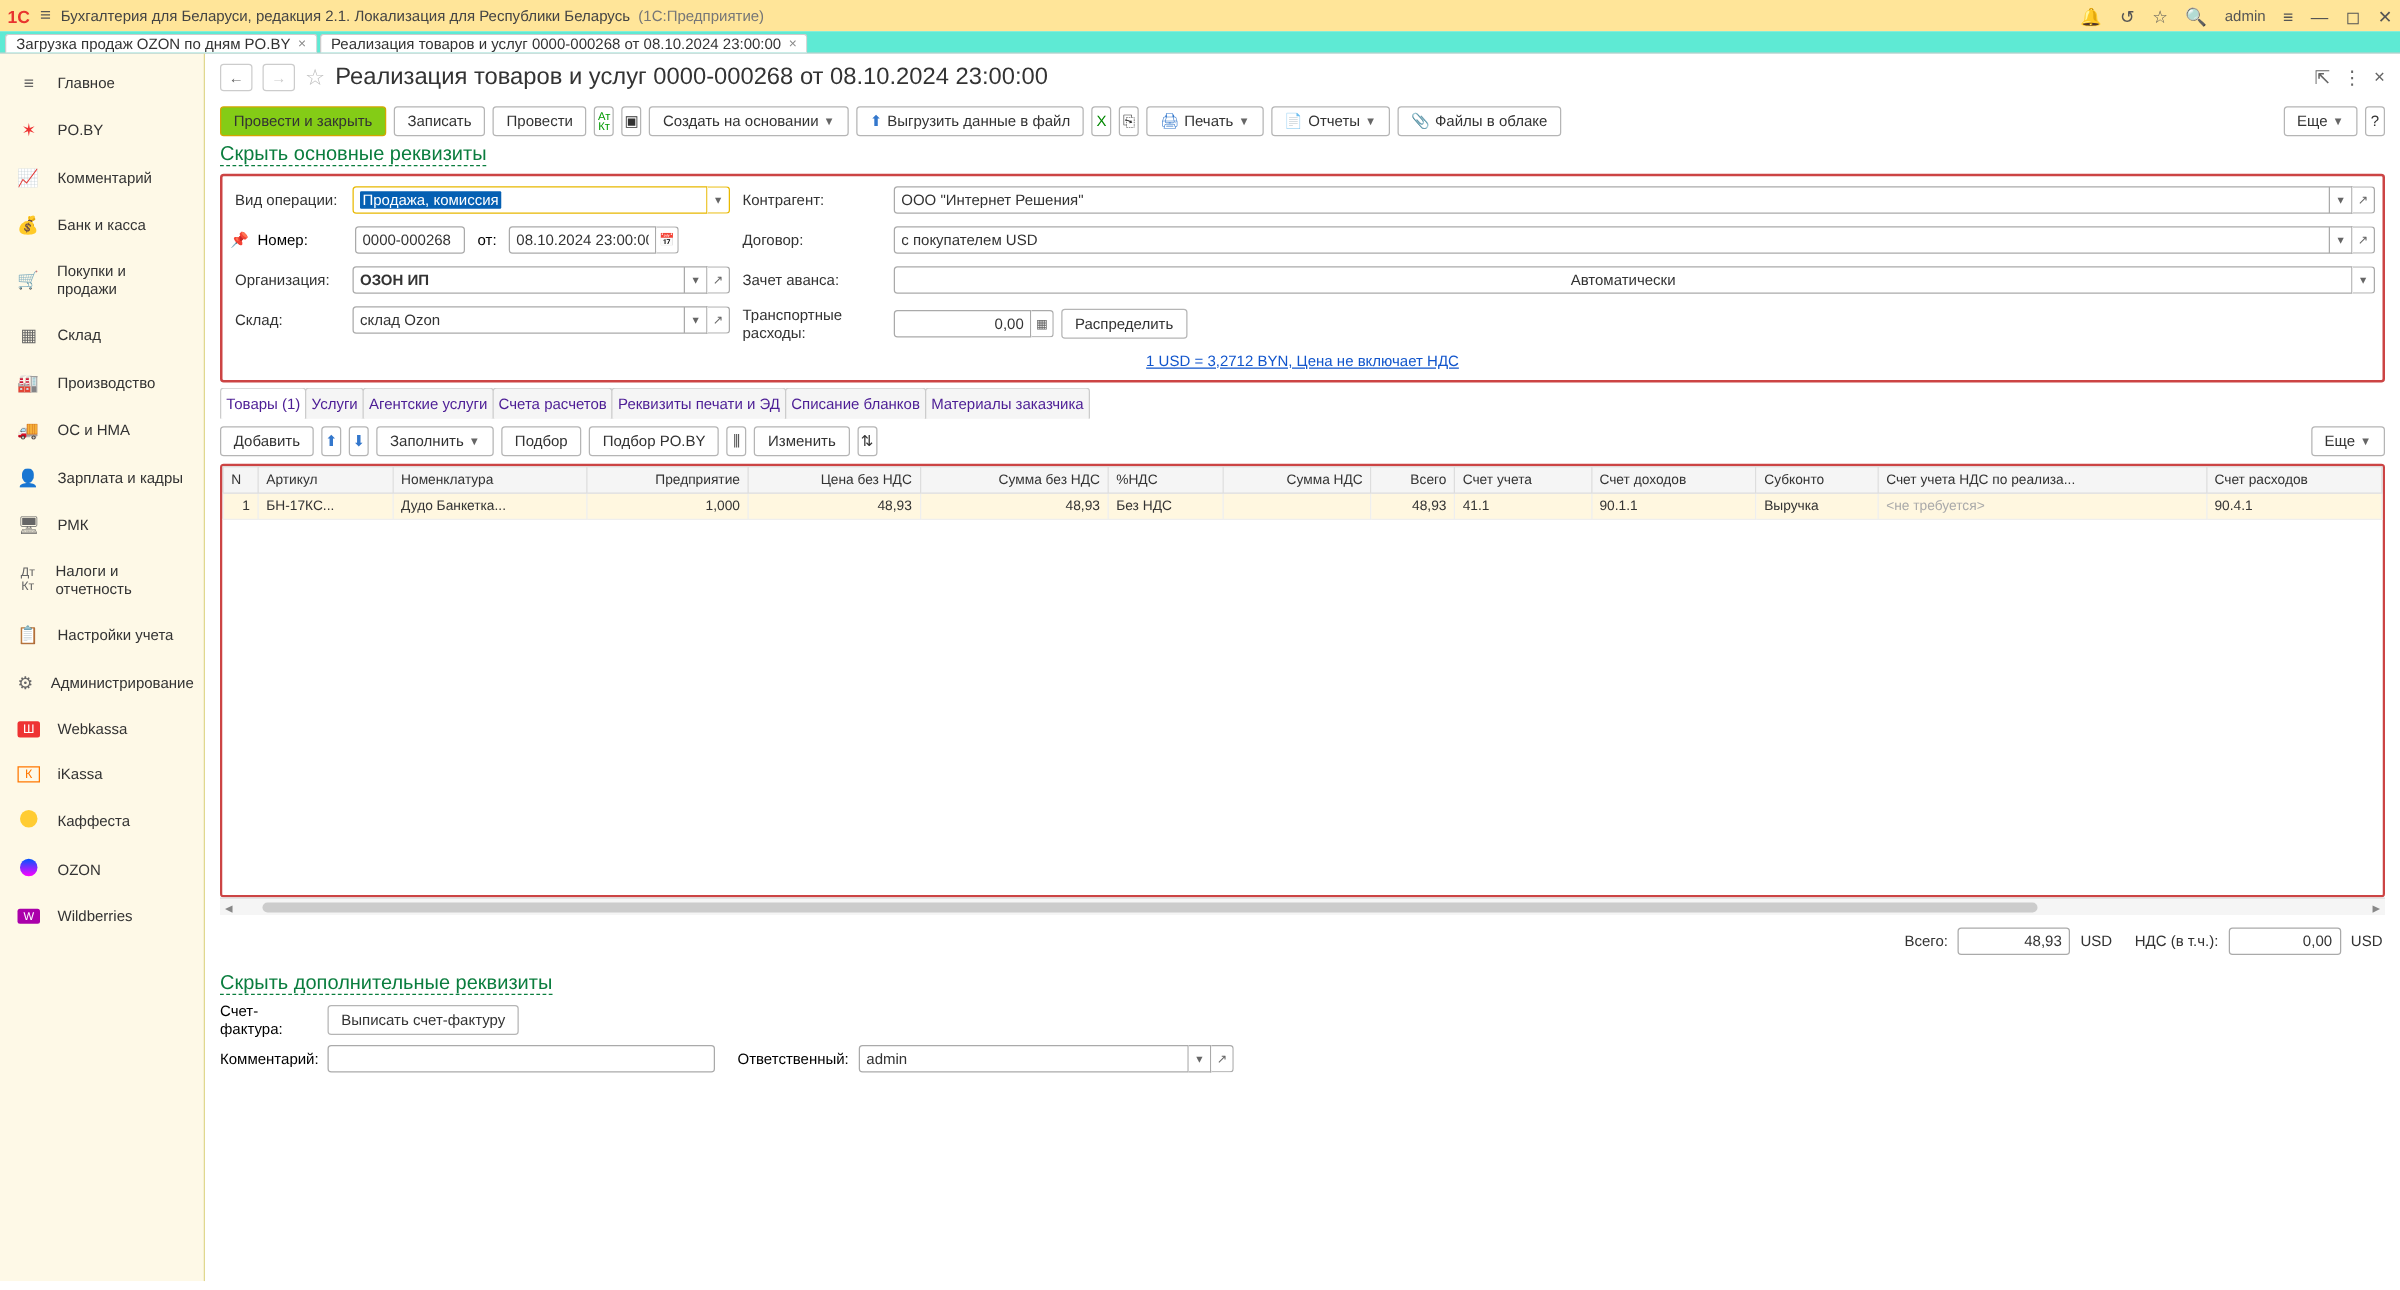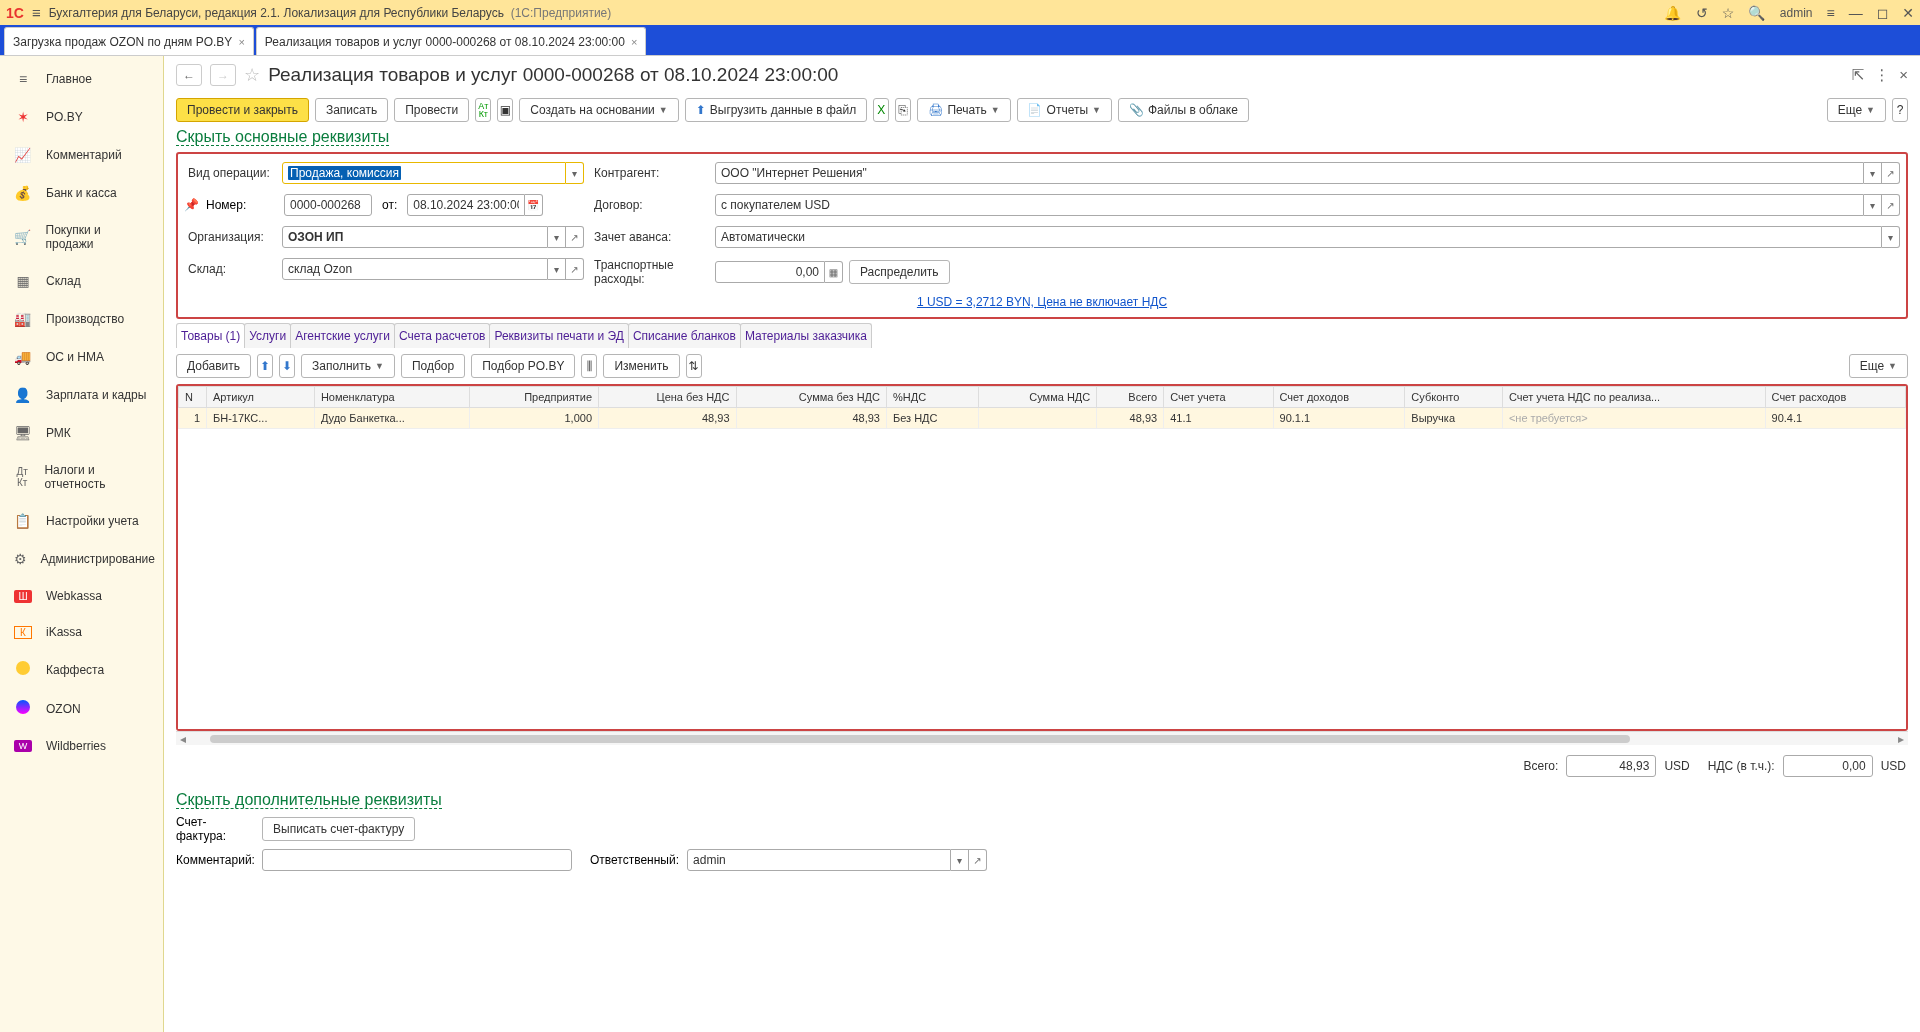--- a/index.html
+++ b/index.html
@@ -3,38 +3,38 @@
 <meta charset="utf-8">
 <style>
 *{box-sizing:border-box;margin:0;padding:0;font-family:Arial,sans-serif;font-size:12px}
 body{background:#fff;overflow:hidden}
 .titlebar{height:25px;background:#ffe599;display:flex;align-items:center;padding:0 6px;gap:8px}
 .logo{color:#e8332e;font-weight:bold;font-size:14px}
 .hamburger{font-size:15px;color:#555;cursor:pointer}
 .title-text{color:#444;font-size:12px}
 .titlebar-right{margin-left:auto;display:flex;gap:14px;align-items:center;color:#555}
 .titlebar-right span{cursor:pointer;font-size:14px}
-.tabbar{height:31px;background:#1d4ed8;border-bottom:1px solid #ccc;display:flex;align-items:stretch;padding:0 4px}
+.tabbar{height:18px;background:#5eead4;border-bottom:1px solid #ccc;display:flex;align-items:stretch;padding:0 4px}
 .tab{padding:4px 8px;border:1px solid #ccc;border-bottom:none;background:#fff;display:flex;align-items:center;gap:6px;margin-right:2px;margin-top:2px;border-radius:3px 3px 0 0;font-size:11px;color:#333}
 .tab.active{background:#fff}
 .tab .close{color:#888;cursor:pointer;font-size:11px}
 .layout{display:flex;height:calc(100vh - 50px)}
 .sidebar{width:164px;background:#fef9e7;border-right:1px solid #e0d88f;padding-top:4px}
 .side-item{display:flex;align-items:center;gap:14px;padding:11px 14px;color:#333;cursor:pointer;font-size:12px}
 .side-ico{width:18px;text-align:center;color:#666;font-size:14px}
 .main{flex:1;background:#fff;overflow:auto;padding:0}
 .header-row{display:flex;align-items:center;gap:8px;padding:8px 12px}
 .nav-btn{width:26px;height:22px;border:1px solid #ccc;border-radius:3px;background:#fff;display:flex;align-items:center;justify-content:center;cursor:pointer;color:#666}
 .star{color:#bbb;font-size:18px;cursor:pointer}
 .page-title{font-size:19px;color:#333;font-weight:normal}
 .header-right{margin-left:auto;display:flex;gap:10px;color:#666}
 .header-right span{cursor:pointer;font-size:15px}
 .toolbar{display:flex;gap:6px;padding:4px 12px;flex-wrap:wrap;align-items:center}
 .btn{border:1px solid #b5b5b5;border-radius:3px;background:#fff;padding:4px 10px;cursor:pointer;color:#333;display:inline-flex;align-items:center;gap:4px;height:24px}
-.btn-yellow{background:#fde047;border-color:#d4a500;font-weight:normal}
+.btn-yellow{background:#84cc16;border-color:#d4a500;font-weight:normal}
 .btn-icon{padding:4px 6px;width:16px;justify-content:center}
 .btn .caret{font-size:9px;color:#666}
 .link{color:#0a7d3e;text-decoration:underline;cursor:pointer;font-size:16px;border-bottom:1px dashed #0a7d3e;text-decoration:none}
 .form-section{margin:4px 12px;border:2px solid #c44;border-radius:3px;padding:8px 6px}
 .form-row{display:flex;align-items:center;margin-bottom:5px;gap:6px}
 .form-label{width:92px;text-align:left;color:#333;padding-left:4px}
 .form-label-r{width:115px;text-align:left;color:#333}
 .input-group{display:flex;position:relative}
 .input{border:1px solid #aaa;border-radius:3px;padding:3px 5px;background:#fff;height:22px;color:#333}
 .input-group .input{border-radius:3px 0 0 3px}
@@ -275,21 +275,21 @@
             <span class="form-label-r">Договор:</span>
             <div class="input-group" style="flex:1">
               <input class="input" style="flex: 1 1 0%;" value="с покупателем USD">
               <div class="addon">▾</div>
               <div class="addon">↗</div>
             </div>
           </div>
           <div class="form-row">
             <span class="form-label-r">Зачет аванса:</span>
             <div class="input-group" style="flex:1">
-              <input class="input" style="flex: 1 1 0%;" value="Автоматически">
+              <input class="input" style="flex: 1 1 0%; text-align: center;" value="Автоматически">
               <div class="addon">▾</div>
             </div>
           </div>
           <div class="form-row">
             <span class="form-label-r">Транспортные расходы:</span>
             <div class="input-group">
               <input class="input num" style="width: 110px;" value="0,00">
               <div class="addon">▦</div>
             </div>
             <button class="btn">Распределить</button>

